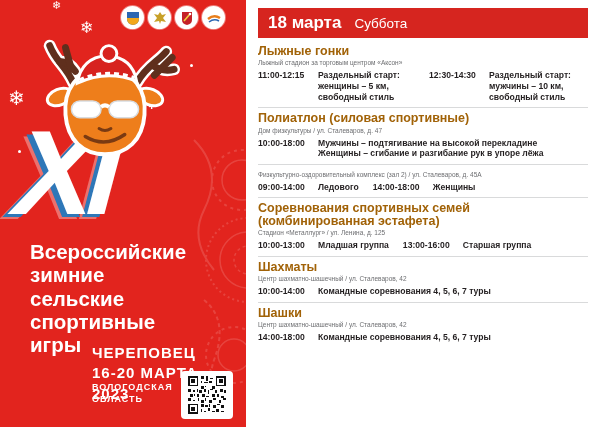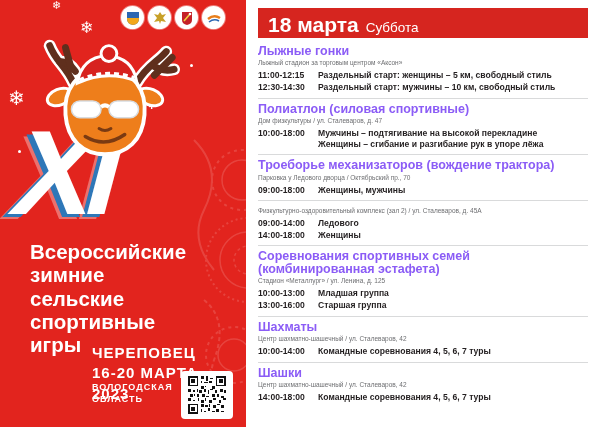--- a/index.html
+++ b/index.html
@@ -37,29 +37,29 @@
   .qr-box { position:absolute; left:181px; top:371px; width:52px; height:48px;
     background:#fff; border-radius:4px; display:flex; align-items:center; justify-content:center; }
   .qr-box svg { width:40px; height:40px; }
 
   
   .right-panel { position:absolute; left:246px; top:0; width:358px; height:427px;
     background:#fff; padding:8px 16px 0 12px; }
 
   .banner { background:#D6251F; color:#fff; height:30px; display:flex;
     align-items:baseline; padding:5px 0 0 10px; }
-  .banner .date { font-size:21px; font-weight:bold; margin-right:7px; }
+  .banner .date { font-size:17px; font-weight:bold; margin-right:13px; }
   .banner .weekday { font-size:13.5px; }
 
   .sections { margin-top:3px; }
   .section { padding:4px 0 5px; }
   .section:not(:first-child) { border-top:1.5px solid #D9DADB; }
-  .sec-title { color:#8b5cf6; font-size:12.5px; font-weight:bold; line-height:1.02; }
+  .sec-title { color:#a16207; font-size:12.5px; font-weight:bold; line-height:1.02; }
   .venue { font-size:6.5px; color:#6D6E71; margin:1.5px 0 4px; }
-  .rows { display:flex; flex-direction:column; gap:1px; }
+  .rows { display:flex; flex-direction:row; gap:14px; }
   .row { display:flex; font-size:8.6px; font-weight:bold; color:#231F20; line-height:1.25; }
   .row .time { width:60px; flex:none; }
   .row .desc { white-space:pre-line; }
 </style>
 </head>
 <body>
 
 <div class="poster">
 
   <div class="left-panel">
@@ -252,30 +252,20 @@
     <div class="venue">Дом физкультуры / ул. Сталеваров, д. 47</div>
     <div class="rows">
   <div class="row">
     <span class="time">10:00-18:00</span>
     <span class="desc">Мужчины – подтягивание на высокой перекладине
 Женщины – сгибание и разгибание рук в упоре лёжа</span>
   </div>
 </div>
   </section>
 
-  <section class="section">
-    <h3 class="sec-title">Троеборье механизаторов (вождение трактора)</h3>
-    <div class="venue">Парковка у Ледового дворца / Октябрьский пр., 70</div>
-    <div class="rows">
-  <div class="row">
-    <span class="time">09:00-18:00</span>
-    <span class="desc">Женщины, мужчины</span>
-  </div>
-</div>
-  </section>
 
   <section class="section">
     <div class="venue">Физкультурно-оздоровительный комплекс (зал 2) / ул. Сталеваров, д. 45А</div>
     <div class="rows">
   <div class="row">
     <span class="time">09:00-14:00</span>
     <span class="desc">Ледового</span>
   </div>
 
   <div class="row">

